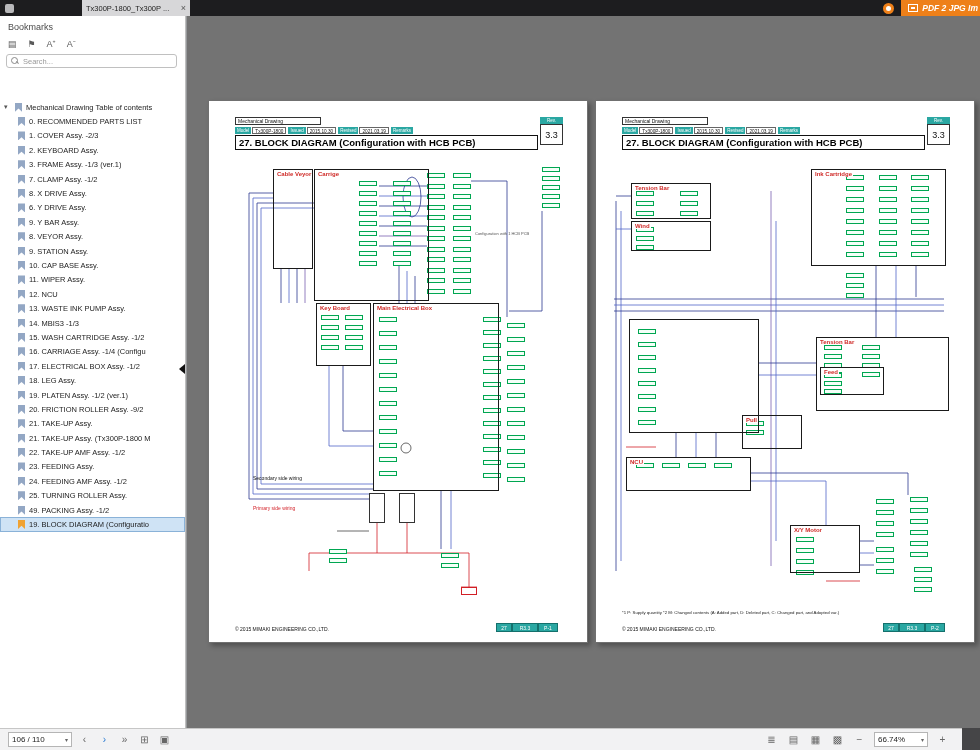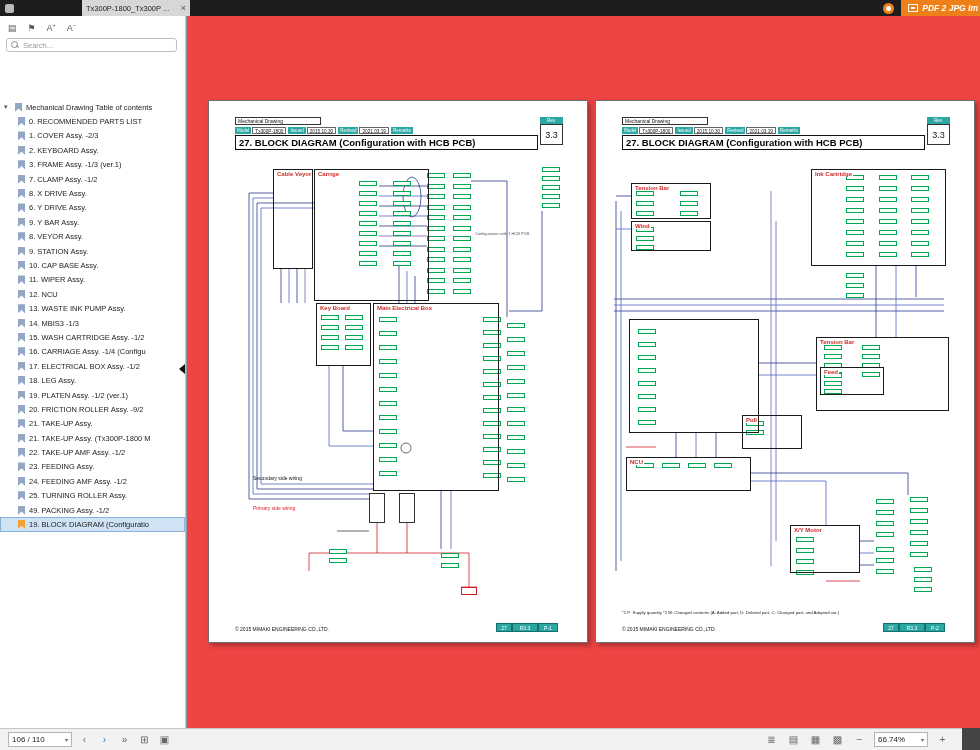--- a/index.html
+++ b/index.html
@@ -33,21 +33,21 @@
 .bm-item.root{padding-left:4px}
 .bm-caret{font-size:7px;color:#555;width:7px}
 .bm-flag{width:7px;height:9px;background:#93a7c4;clip-path:polygon(0 0,100% 0,100% 100%,50% 65%,0 100%);flex:0 0 auto}
 .bm-item.selected{background:#cfe3f5;outline:1px solid #8ab2d8;outline-offset:-1px}
 .bm-item.selected .bm-flag{background:#f0a232}
 .bm-label{font-size:7.5px;color:#1c1c1c;overflow:hidden}
 
 .collapse-handle{position:absolute;left:179px;top:364px;width:0;height:0;border-top:5px solid transparent;border-bottom:5px solid transparent;border-right:6px solid #111;z-index:8}
 
 
-.main{position:absolute;left:187px;top:16px;right:0;bottom:22px;background:#ef4444;overflow:hidden}
+.main{position:absolute;left:187px;top:16px;right:0;bottom:22px;background:#737373;overflow:hidden}
 .page{position:absolute;width:380px;height:543px;background:#fff;border:1px solid #707070;box-shadow:3px 3px 5px rgba(0,0,0,.3)}
 .page1{left:21px;top:84px}.page2{left:408px;top:84px}
 .wires{position:absolute;left:0;top:0;pointer-events:none}
 .clusters{position:absolute;left:0;top:0;right:0;bottom:0;pointer-events:none}
 .conn{position:absolute;width:18px;height:5px;border:1px solid #00a651;background:#f4fff8}
 .blk{position:absolute;border:1px solid #1a1a1a;background:transparent}
 .blk-label{position:absolute;top:1px;left:2px;font-size:6px;font-weight:bold;color:#cf2a27;white-space:nowrap;background:#fff;line-height:6px;padding:0 1px}
 .mini-box{position:absolute;border:1px solid #333;background:#fff}
 .plug{position:absolute;border:1px solid #d21f26;background:#fff}
 .ann{position:absolute;font-size:5px;white-space:nowrap;color:#111}
@@ -90,20 +90,21 @@
   </div>
   <div class="tb-fill"></div>
   <div class="orange-dot"></div>
   <div class="pdf2jpg">
     <span class="pj-icon"></span>
     <span>PDF 2 JPG Im</span>
   </div>
 </div>
 
 <div class="sidebar">
+  <div class="sb-title">Bookmarks</div>
   <div class="sb-tools">
     <span>▤</span>
     <span>⚑</span>
     <span>A⁺</span>
     <span>A⁻</span>
   </div>
   <div class="search-wrap">
     <span class="mag"></span>
     <input class="search-input" placeholder="Search..." style="">
   </div>

